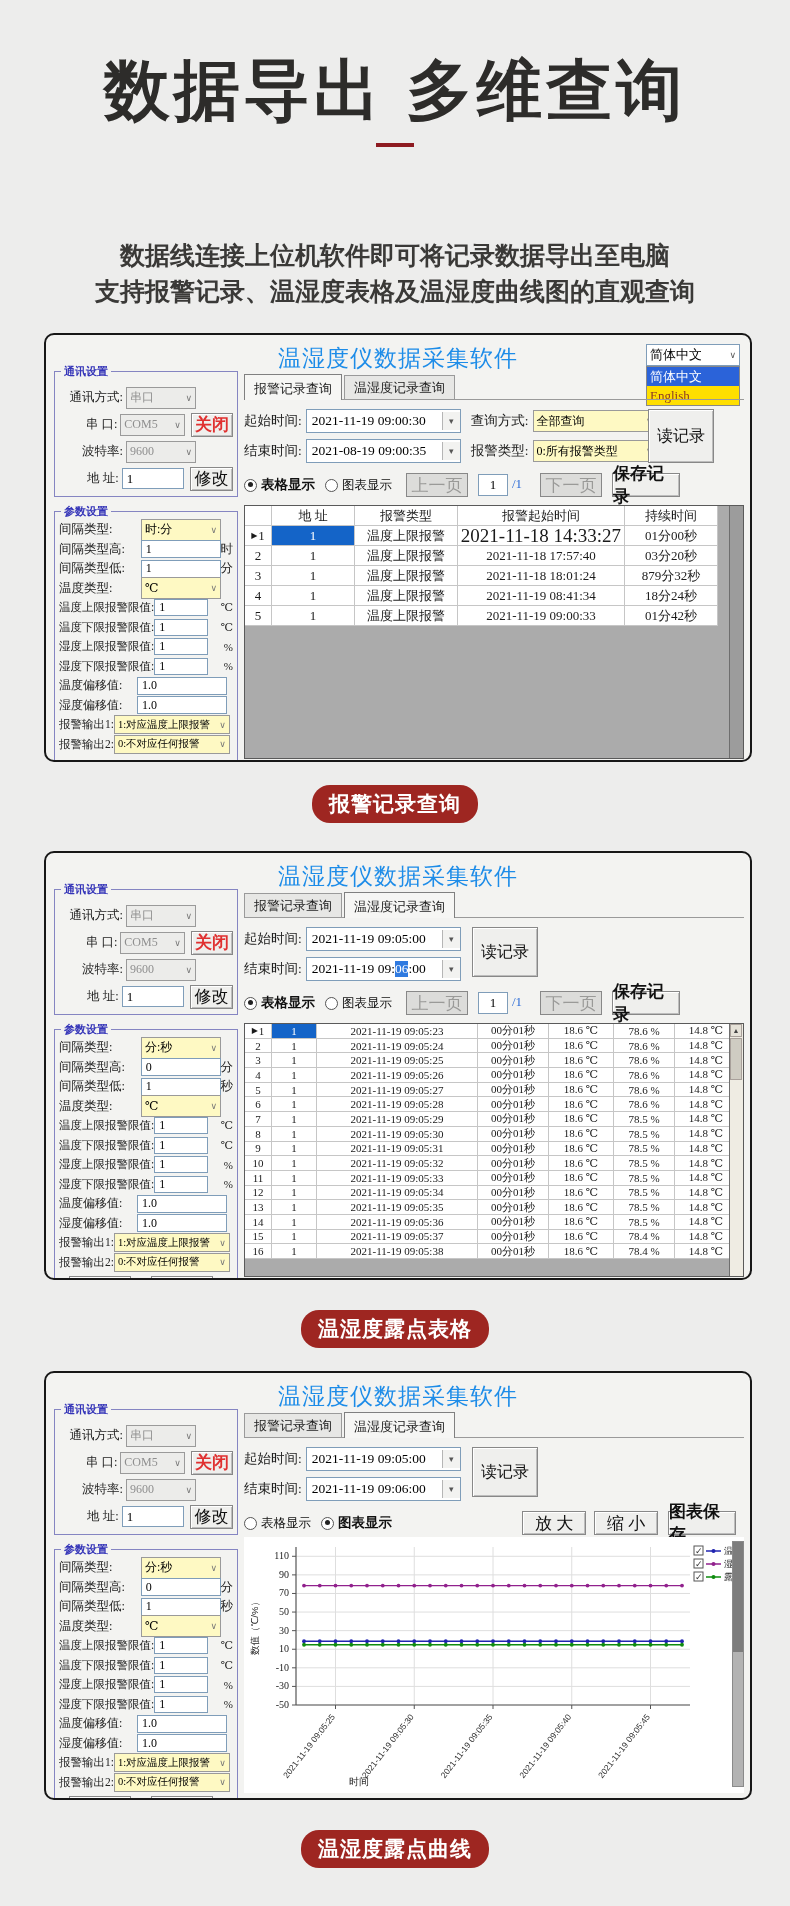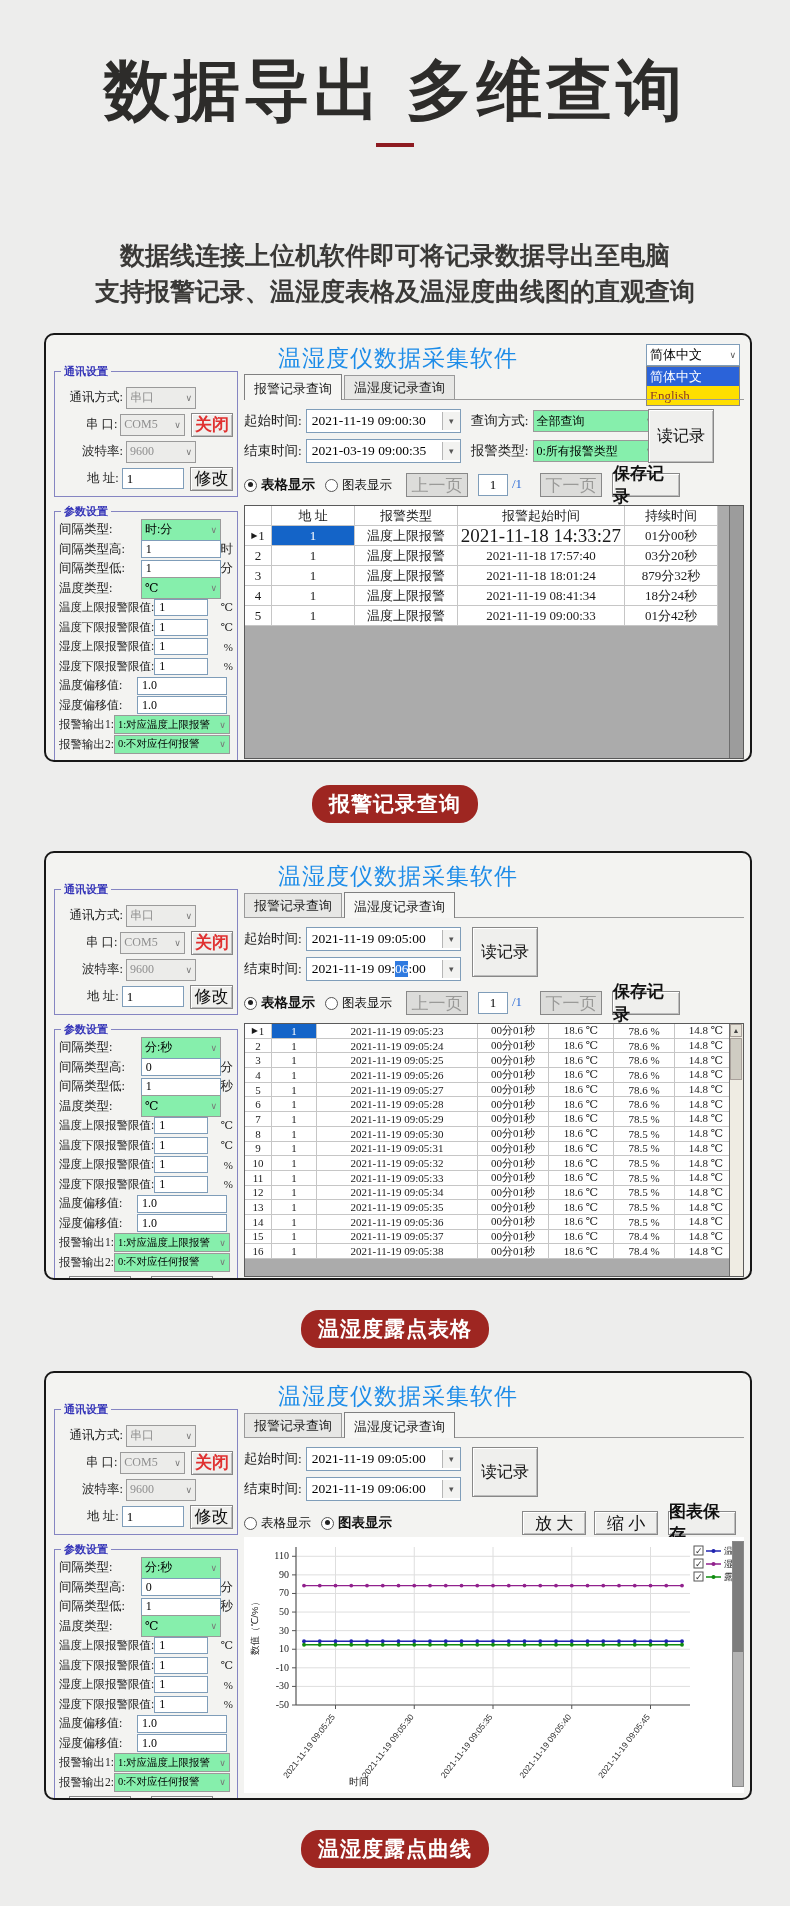--- a/index.html
+++ b/index.html
@@ -16,21 +16,21 @@
   
   .langbox{position:absolute;top:9px;right:10px;width:86px;height:20px;border:1px solid #7f9db9;background:#fff;font-size:13px;display:flex;align-items:center;padding:0 3px;justify-content:space-between;}
   .langopts{position:absolute;top:31px;right:10px;width:92px;border:1px solid #888;}
   .langopt{height:19px;font-size:13px;display:flex;align-items:center;padding:0 3px;}
   
   .sidebar{position:absolute;left:8px;top:36px;width:184px;bottom:0;}
   .grp{position:relative;border:1px solid #8585c2;padding:12px 4px 4px 4px;}
   .grp-label{position:absolute;top:-8px;left:6px;background:#f3f3f1;padding:0 3px;font-size:11px;font-weight:700;color:#3535b8;font-family:"Liberation Sans",sans-serif;}
   .frow{display:flex;align-items:center;}
   .flabel{font-size:12.5px;color:#222;white-space:nowrap;}
-  .selc{border:1px solid #9a9a9a;background:#86efac;font-size:12px;display:flex;align-items:center;justify-content:space-between;padding:0 3px;height:20px;}
+  .selc{border:1px solid #9a9a9a;background:#fef9c3;font-size:12px;display:flex;align-items:center;justify-content:space-between;padding:0 3px;height:20px;}
   .selc .arr{color:#777;font-size:9px;}
   .selc.dis{background:#ececea;color:#8f8f8f;align-items:center;}
   .inp{border:1px solid #7f9db9;background:#fff;font-size:13px;height:19px;display:flex;align-items:center;padding:0 4px;}
   .btn{border:1px solid #888;background:#efefed;box-shadow:inset 1px 1px 0 #fff, inset -1px -1px 0 #bdbdbd;font-size:17px;color:#111;display:flex;align-items:center;justify-content:center;font-family:"Liberation Serif",serif;}
   .btn.danger{color:#e03030;font-weight:700;}
   .btn.disabled{background:#dcdcda;color:#9a9a98;box-shadow:none;}
   
   .main{position:absolute;left:198px;top:40px;width:500px;bottom:2px;}
   .tabbar{position:absolute;top:0;left:0;width:100%;height:24px;border-bottom:1px solid #9a9a9a;display:flex;align-items:flex-end;}
   .tab{font-size:13px;padding:3px 9px 2px 9px;border:1px solid #9a9a9a;border-bottom:none;background:#e7e7e5;margin-right:2px;color:#222;}
@@ -213,21 +213,21 @@
           </div>
           <span class="flabel" style="font-size: 13.5px; margin-left: 10px; margin-right: 4px;">查询方式:</span>
           <div class="selc" style="width: 116px;">
             <span>全部查询</span>
             <span class="arr">∨</span>
           </div>
         </div>
         <div class="frow" style="position: absolute; top: 64px; left: 0px; height: 24px; width: 100%;">
           <span class="flabel" style="font-size: 13.5px; margin-right: 4px;">结束时间:</span>
           <div class="dtbox" style="width: 148px;">
-            <span>2021-03-19 09:00:35</span>
+            <span>2021-08-19 09:00:35</span>
             <span class="dticon">▾</span>
           </div>
           <span class="flabel" style="font-size: 13.5px; margin-left: 10px; margin-right: 4px;">报警类型:</span>
           <div class="selc" style="width: 116px;">
             <span>0:所有报警类型</span>
             <span class="arr">∨</span>
           </div>
         </div>
         <div class="btn" style="position: absolute; left: 404px; top: 34px; width: 64px; height: 52px; font-size: 16px;">读记录</div>
         <div class="frow" style="position: absolute; top: 98px; left: 0px; width: 100%; height: 24px;">

